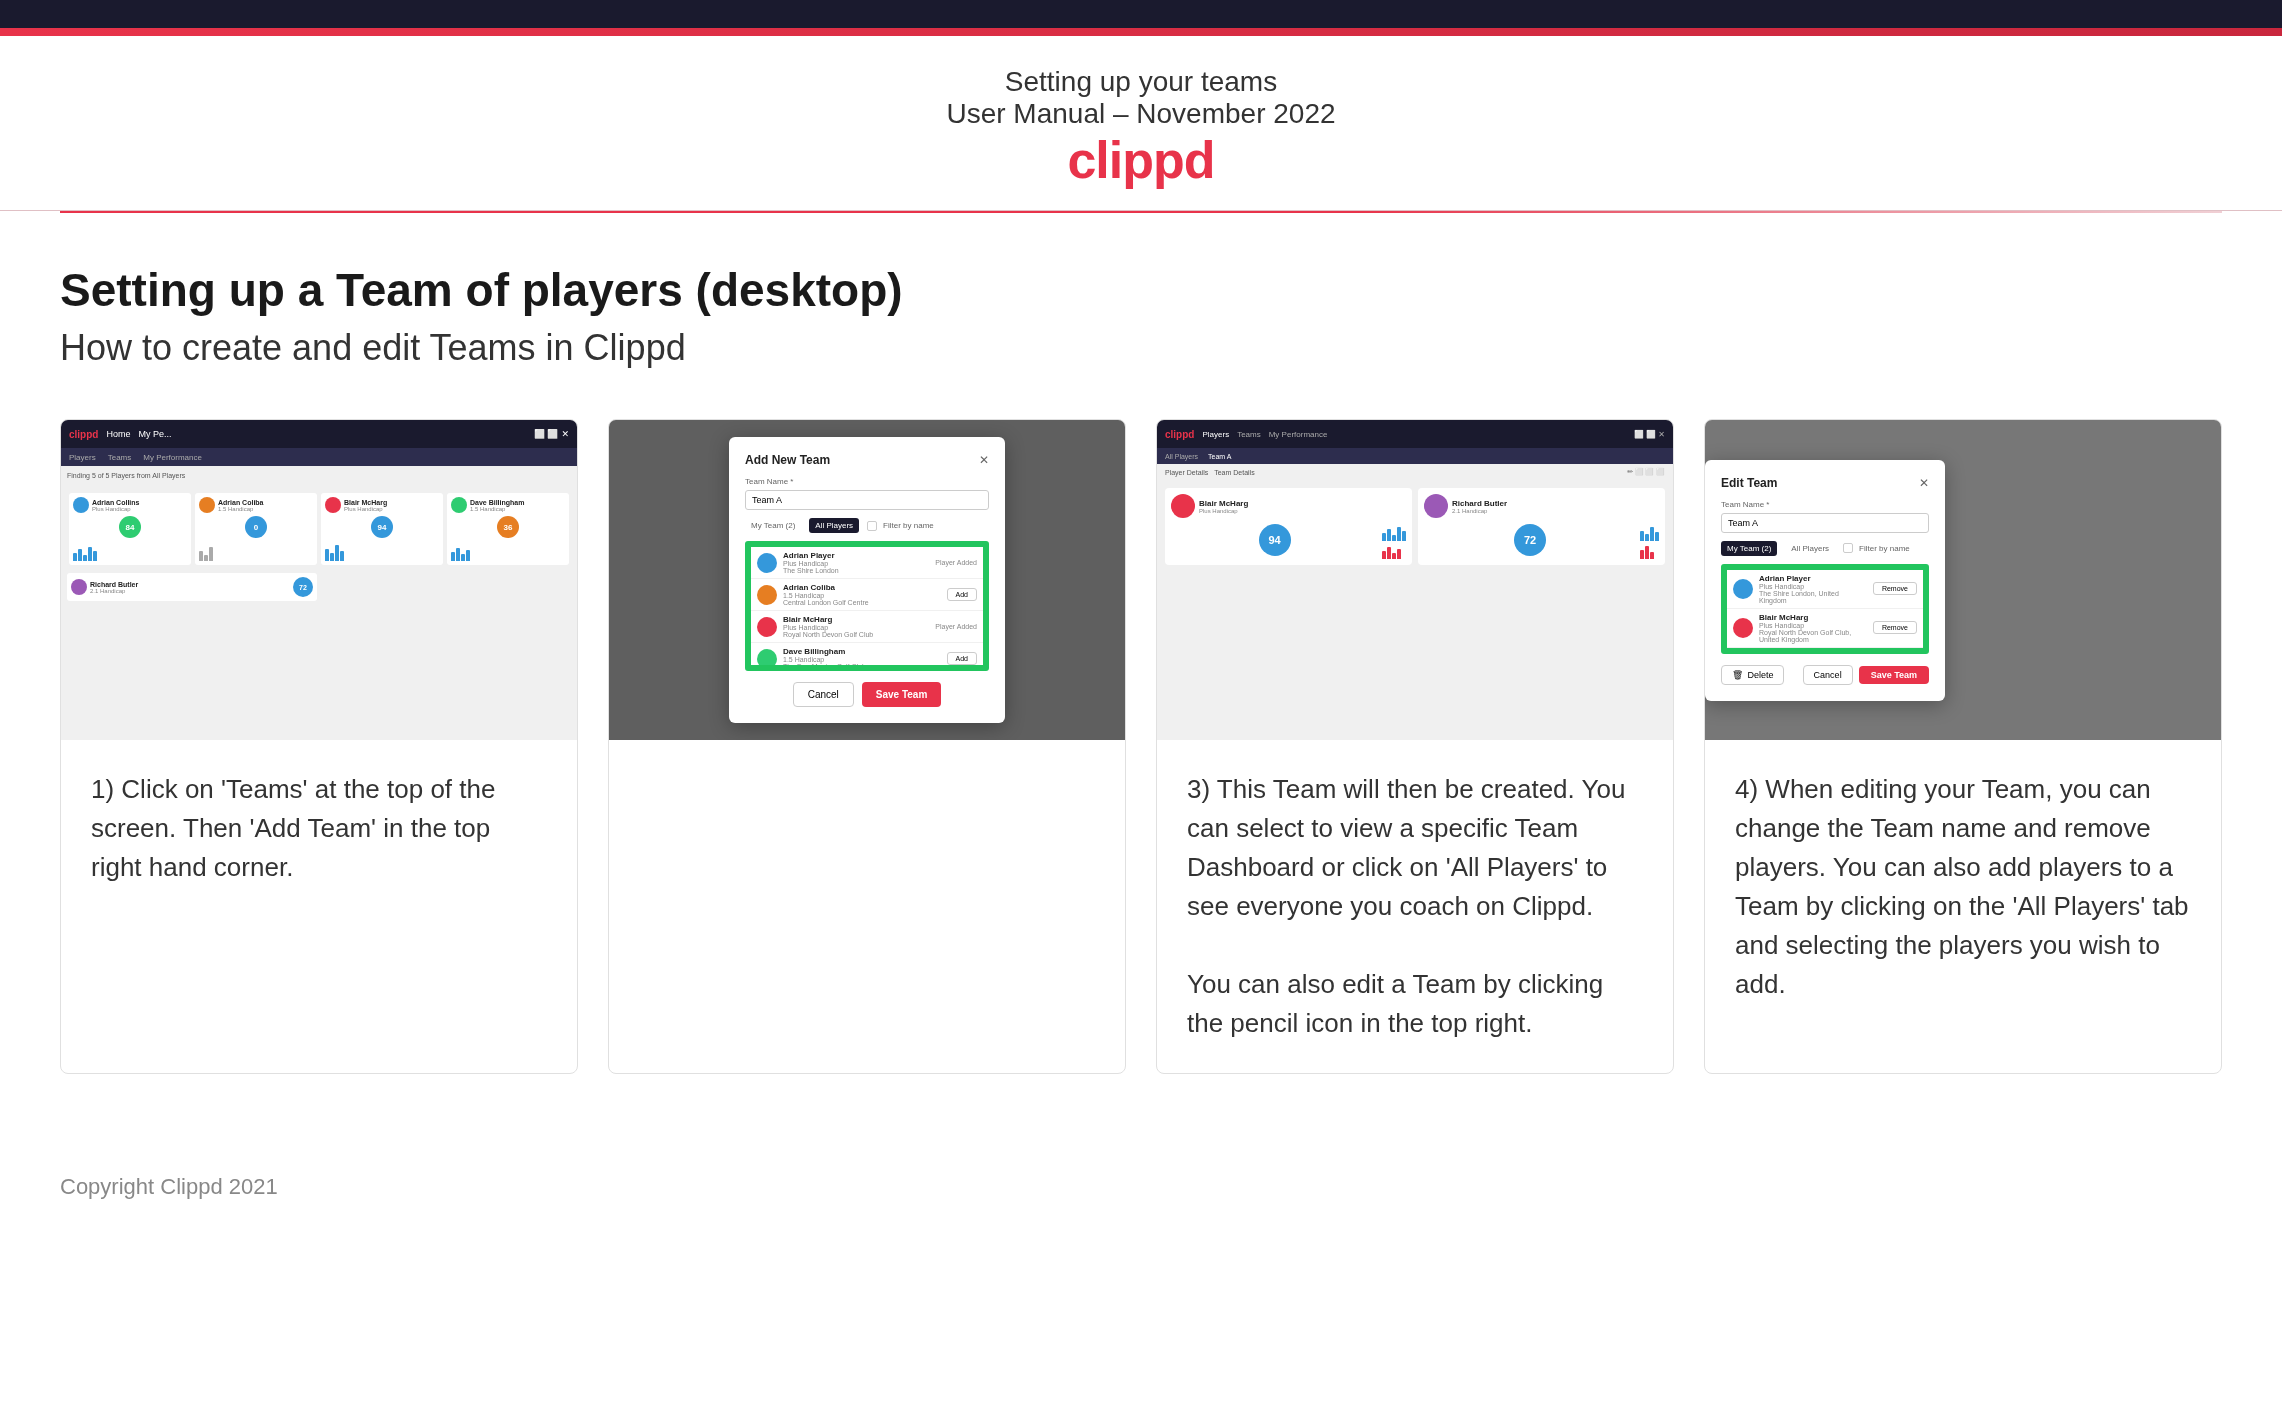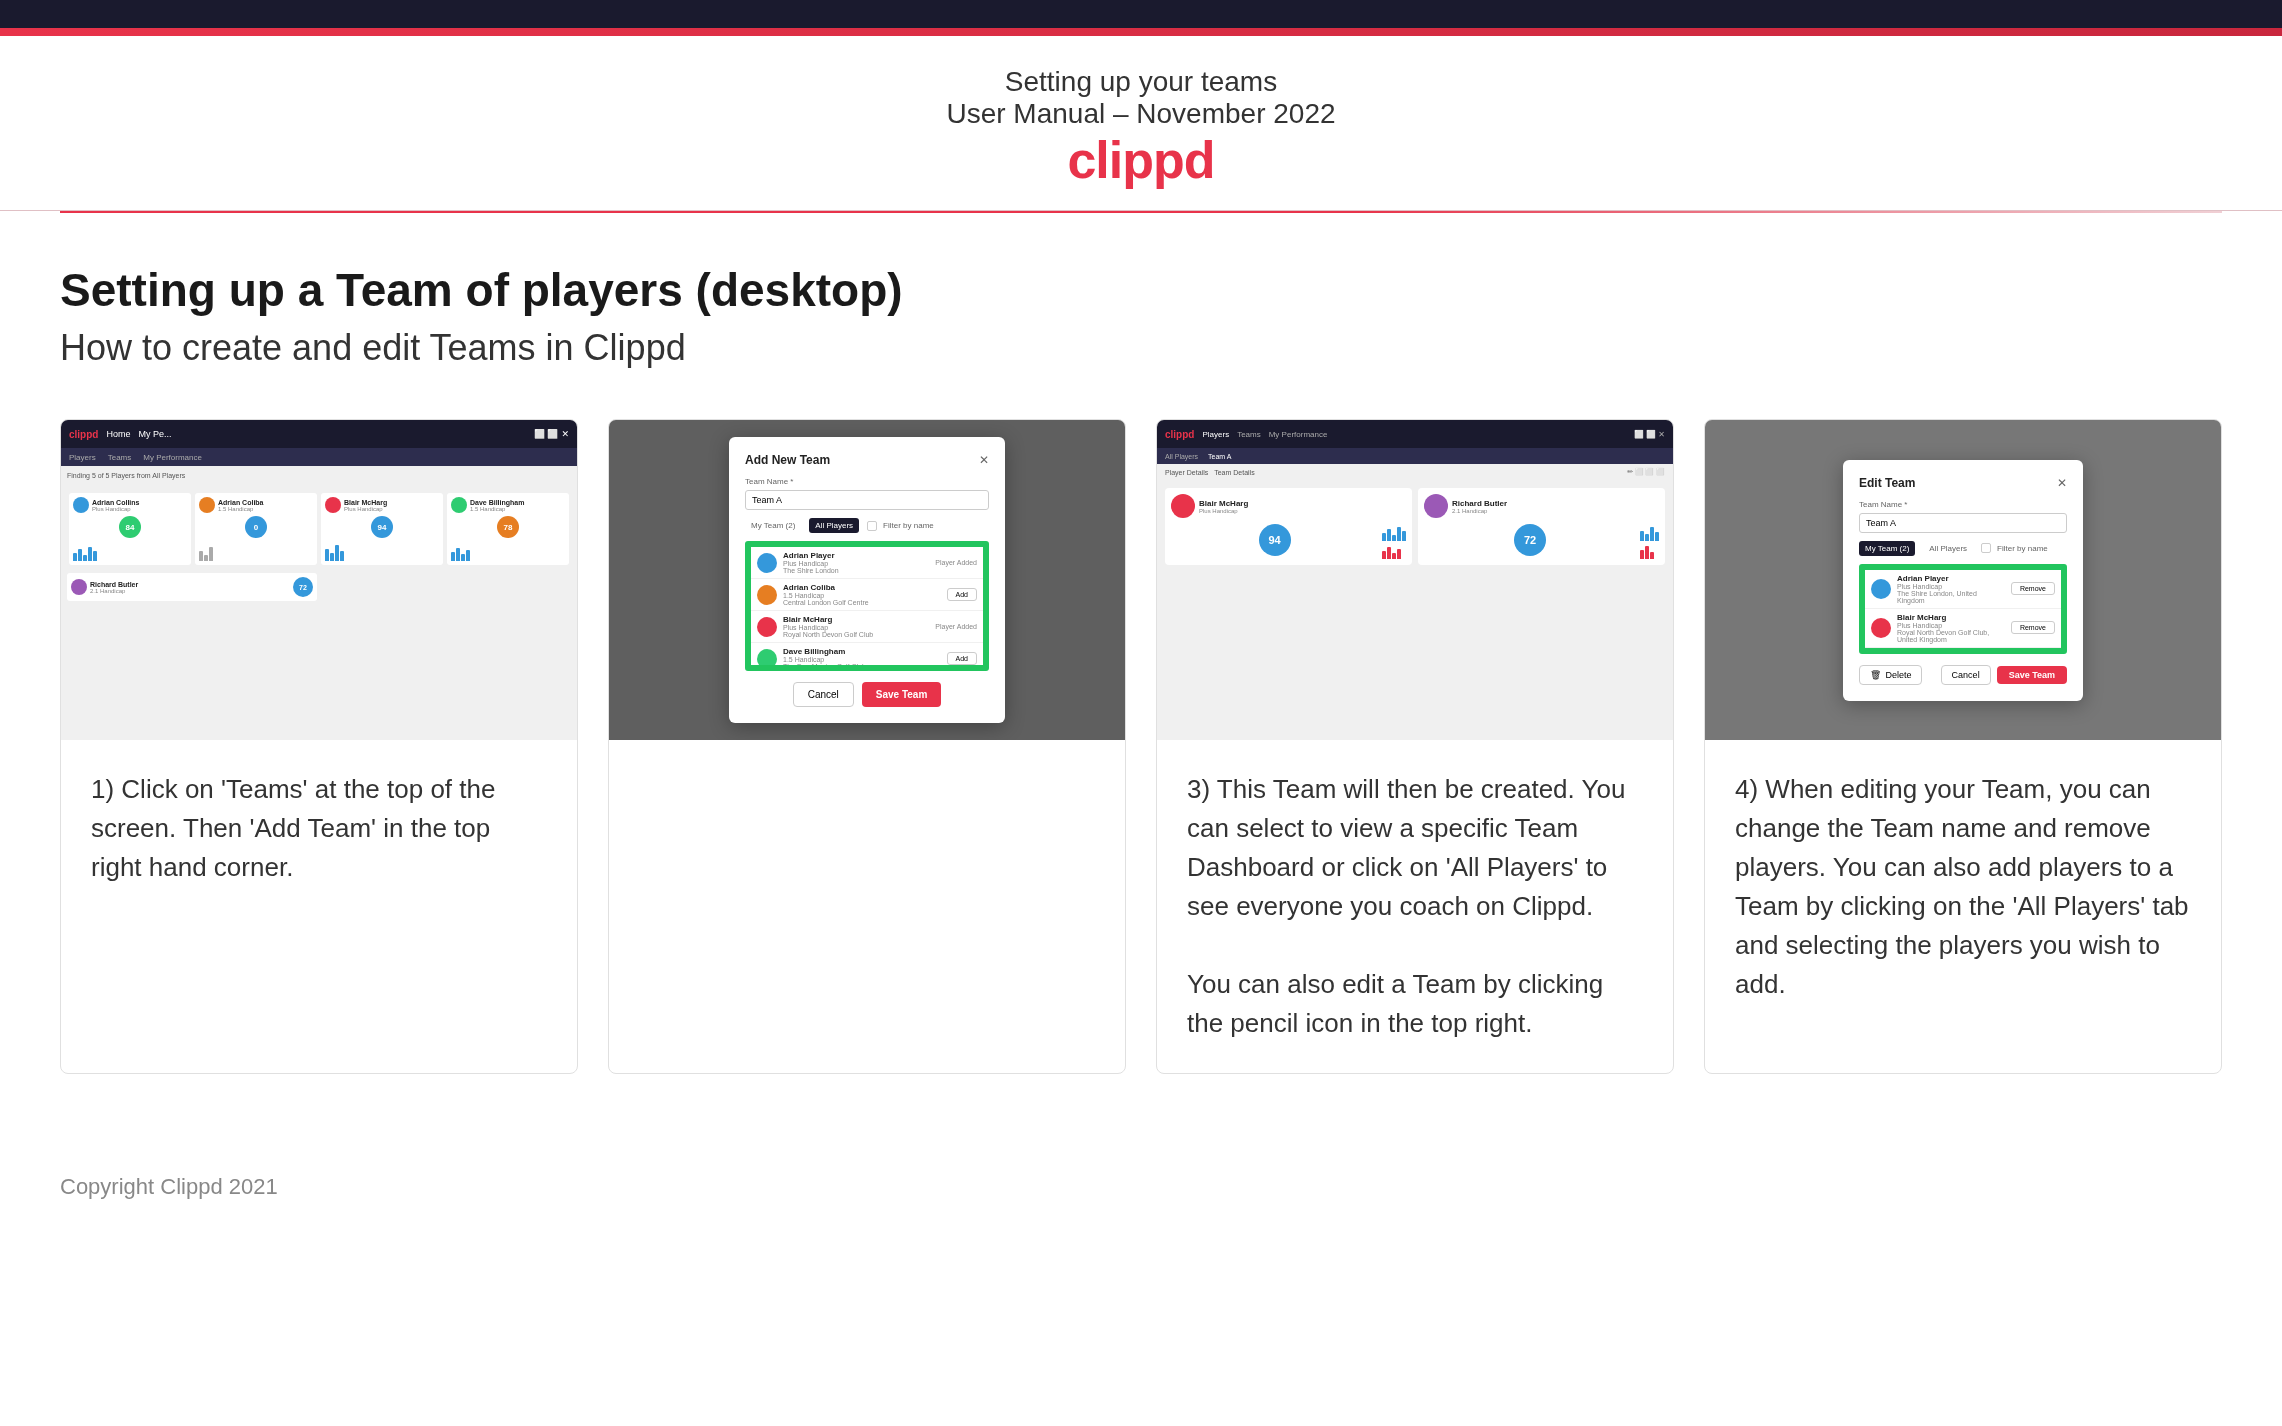--- a/index.html
+++ b/index.html
@@ -362,21 +362,21 @@
       padding: 6px;
     }
 
     
     .ss4 {
       background: rgba(0,0,0,0.3);
       width: 100%;
       height: 100%;
       display: flex;
       align-items: center;
-      justify-content: center;
+      justify-content: flex-start;
     }
 
     .edit-modal {
       background: #fff;
       border-radius: 6px;
       padding: 16px;
       width: 240px;
       box-shadow: 0 4px 20px rgba(0,0,0,0.3);
     }
 
@@ -556,21 +556,21 @@
             </div>
 
             <div class="player-card-mini">
               <div style="display:flex;align-items:center;gap:3px;margin-bottom:3px;">
                 <div class="player-avatar av-green" style="width:16px;height:16px;"></div>
                 <div>
                   <div style="font-size:7px;font-weight:600;">Dave Billingham</div>
                   <div style="font-size:6px;color:#888;">1.5 Handicap</div>
                 </div>
               </div>
-              <div class="score-circle score-orange" style="width:22px;height:22px;font-size:8px;">78</div>
+              <div class="score-circle score-orange" style="width:22px;height:22px;font-size:8px;">36</div>
               <div class="mini-bars">
                 <div class="mini-bar" style="height:9px;"></div>
                 <div class="mini-bar" style="height:13px;"></div>
                 <div class="mini-bar" style="height:7px;"></div>
                 <div class="mini-bar" style="height:11px;"></div>
               </div>
             </div>
           </div>
 
           <div style="padding:0 6px;display:grid;grid-template-columns:1fr 1fr;gap:4px;">

